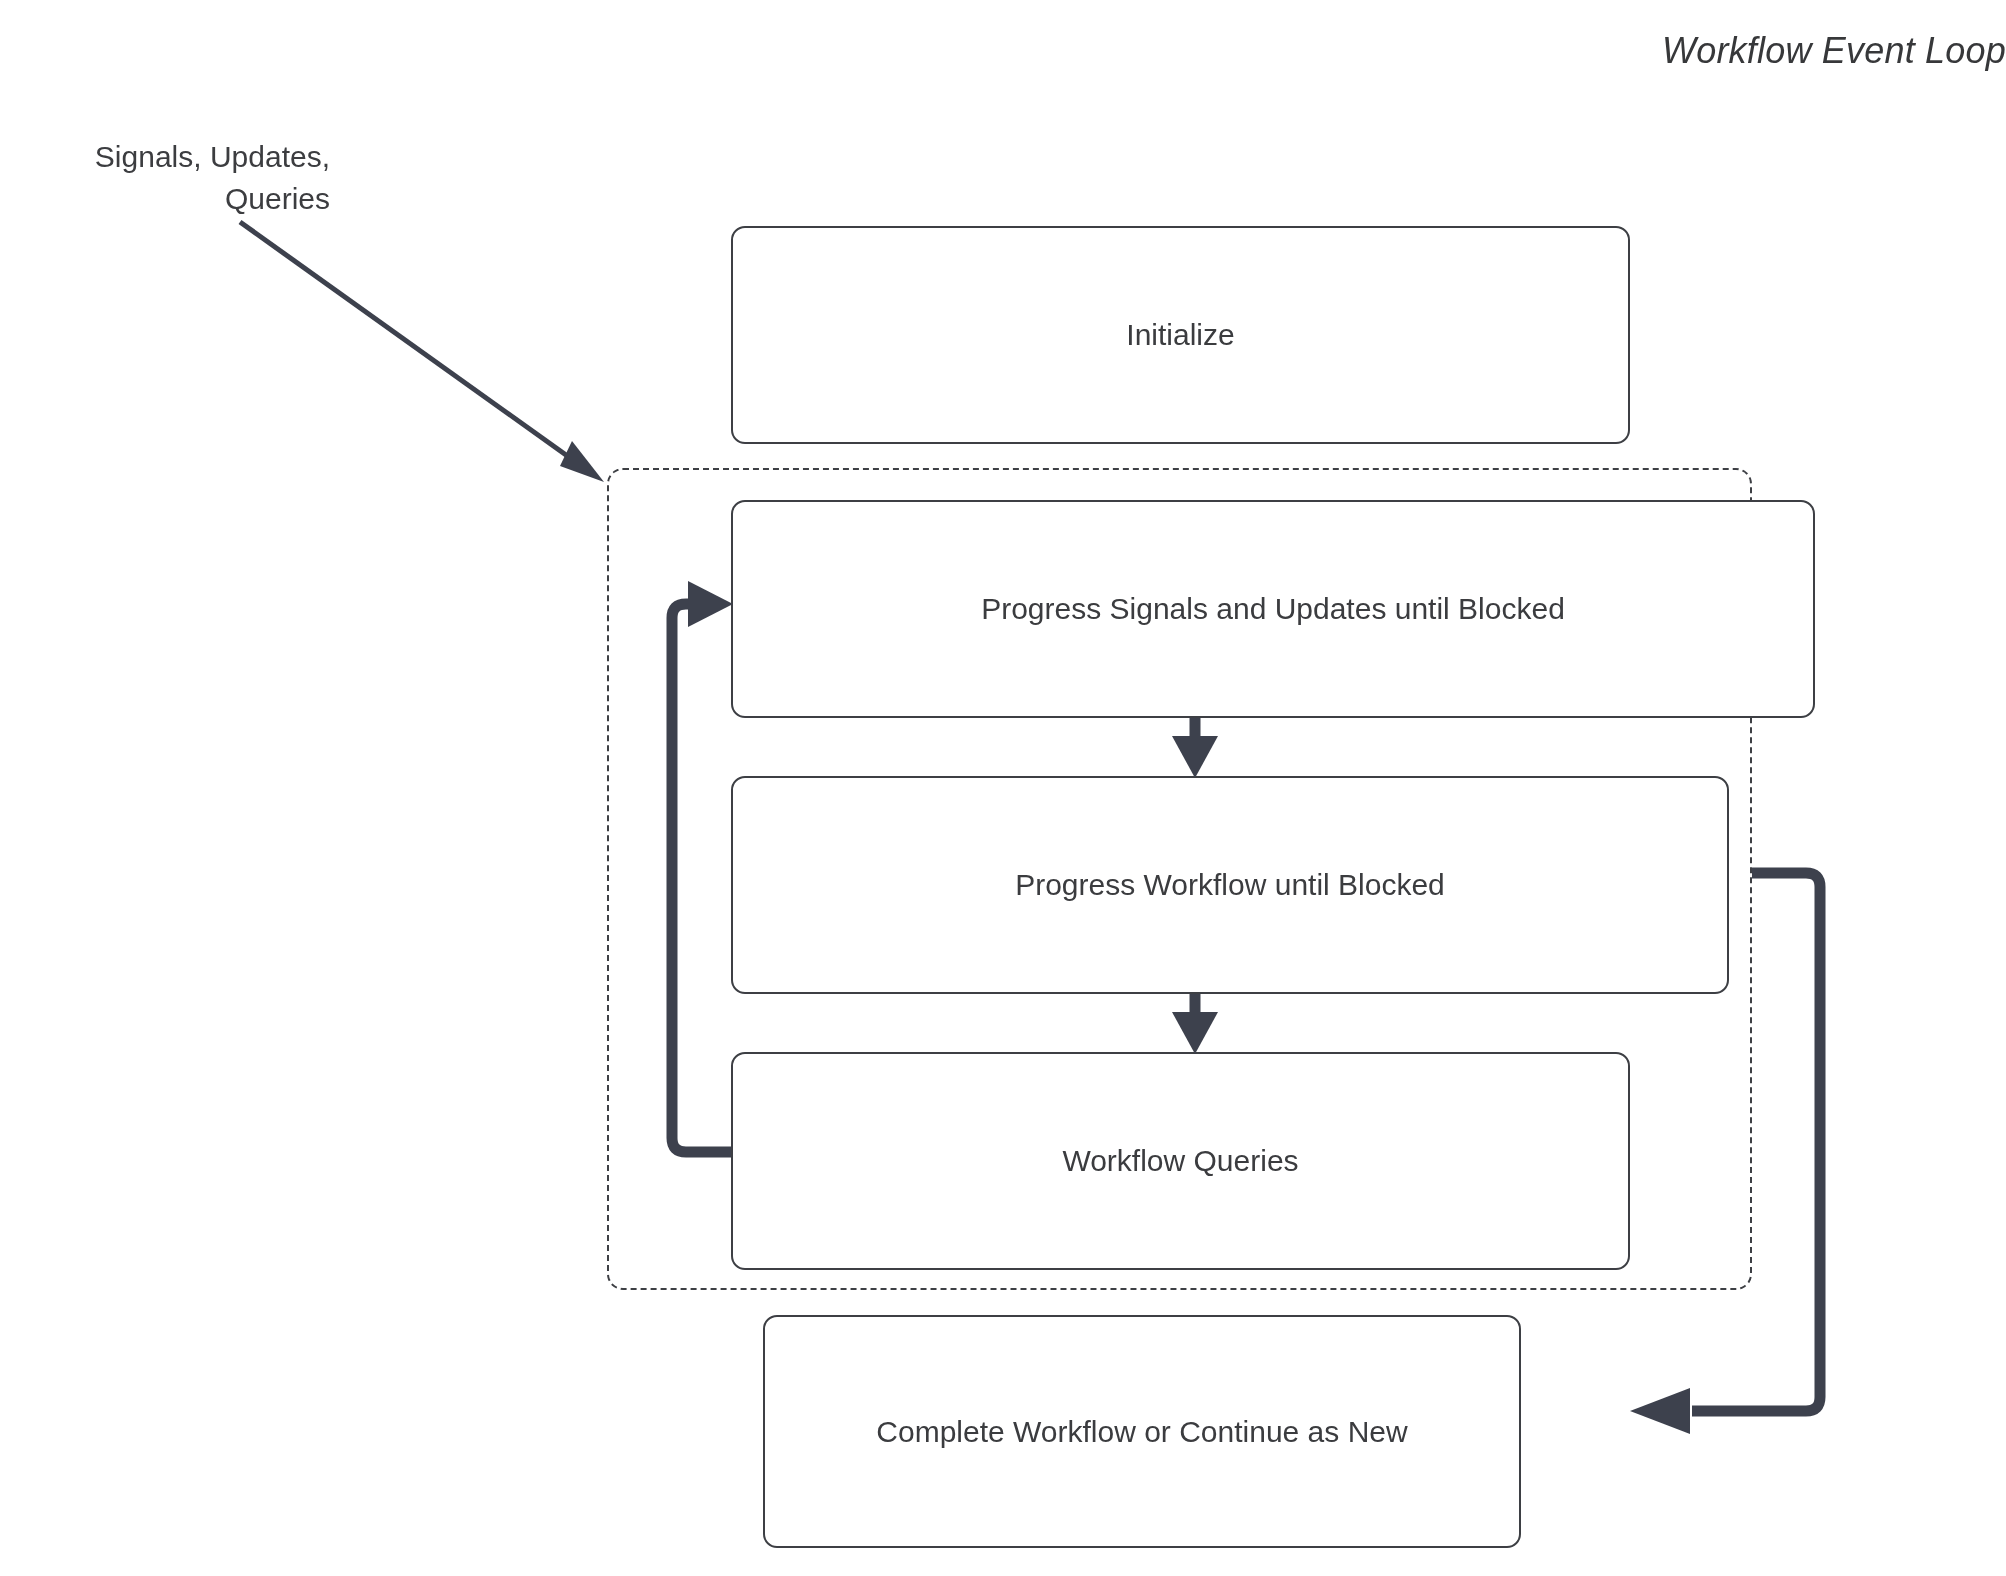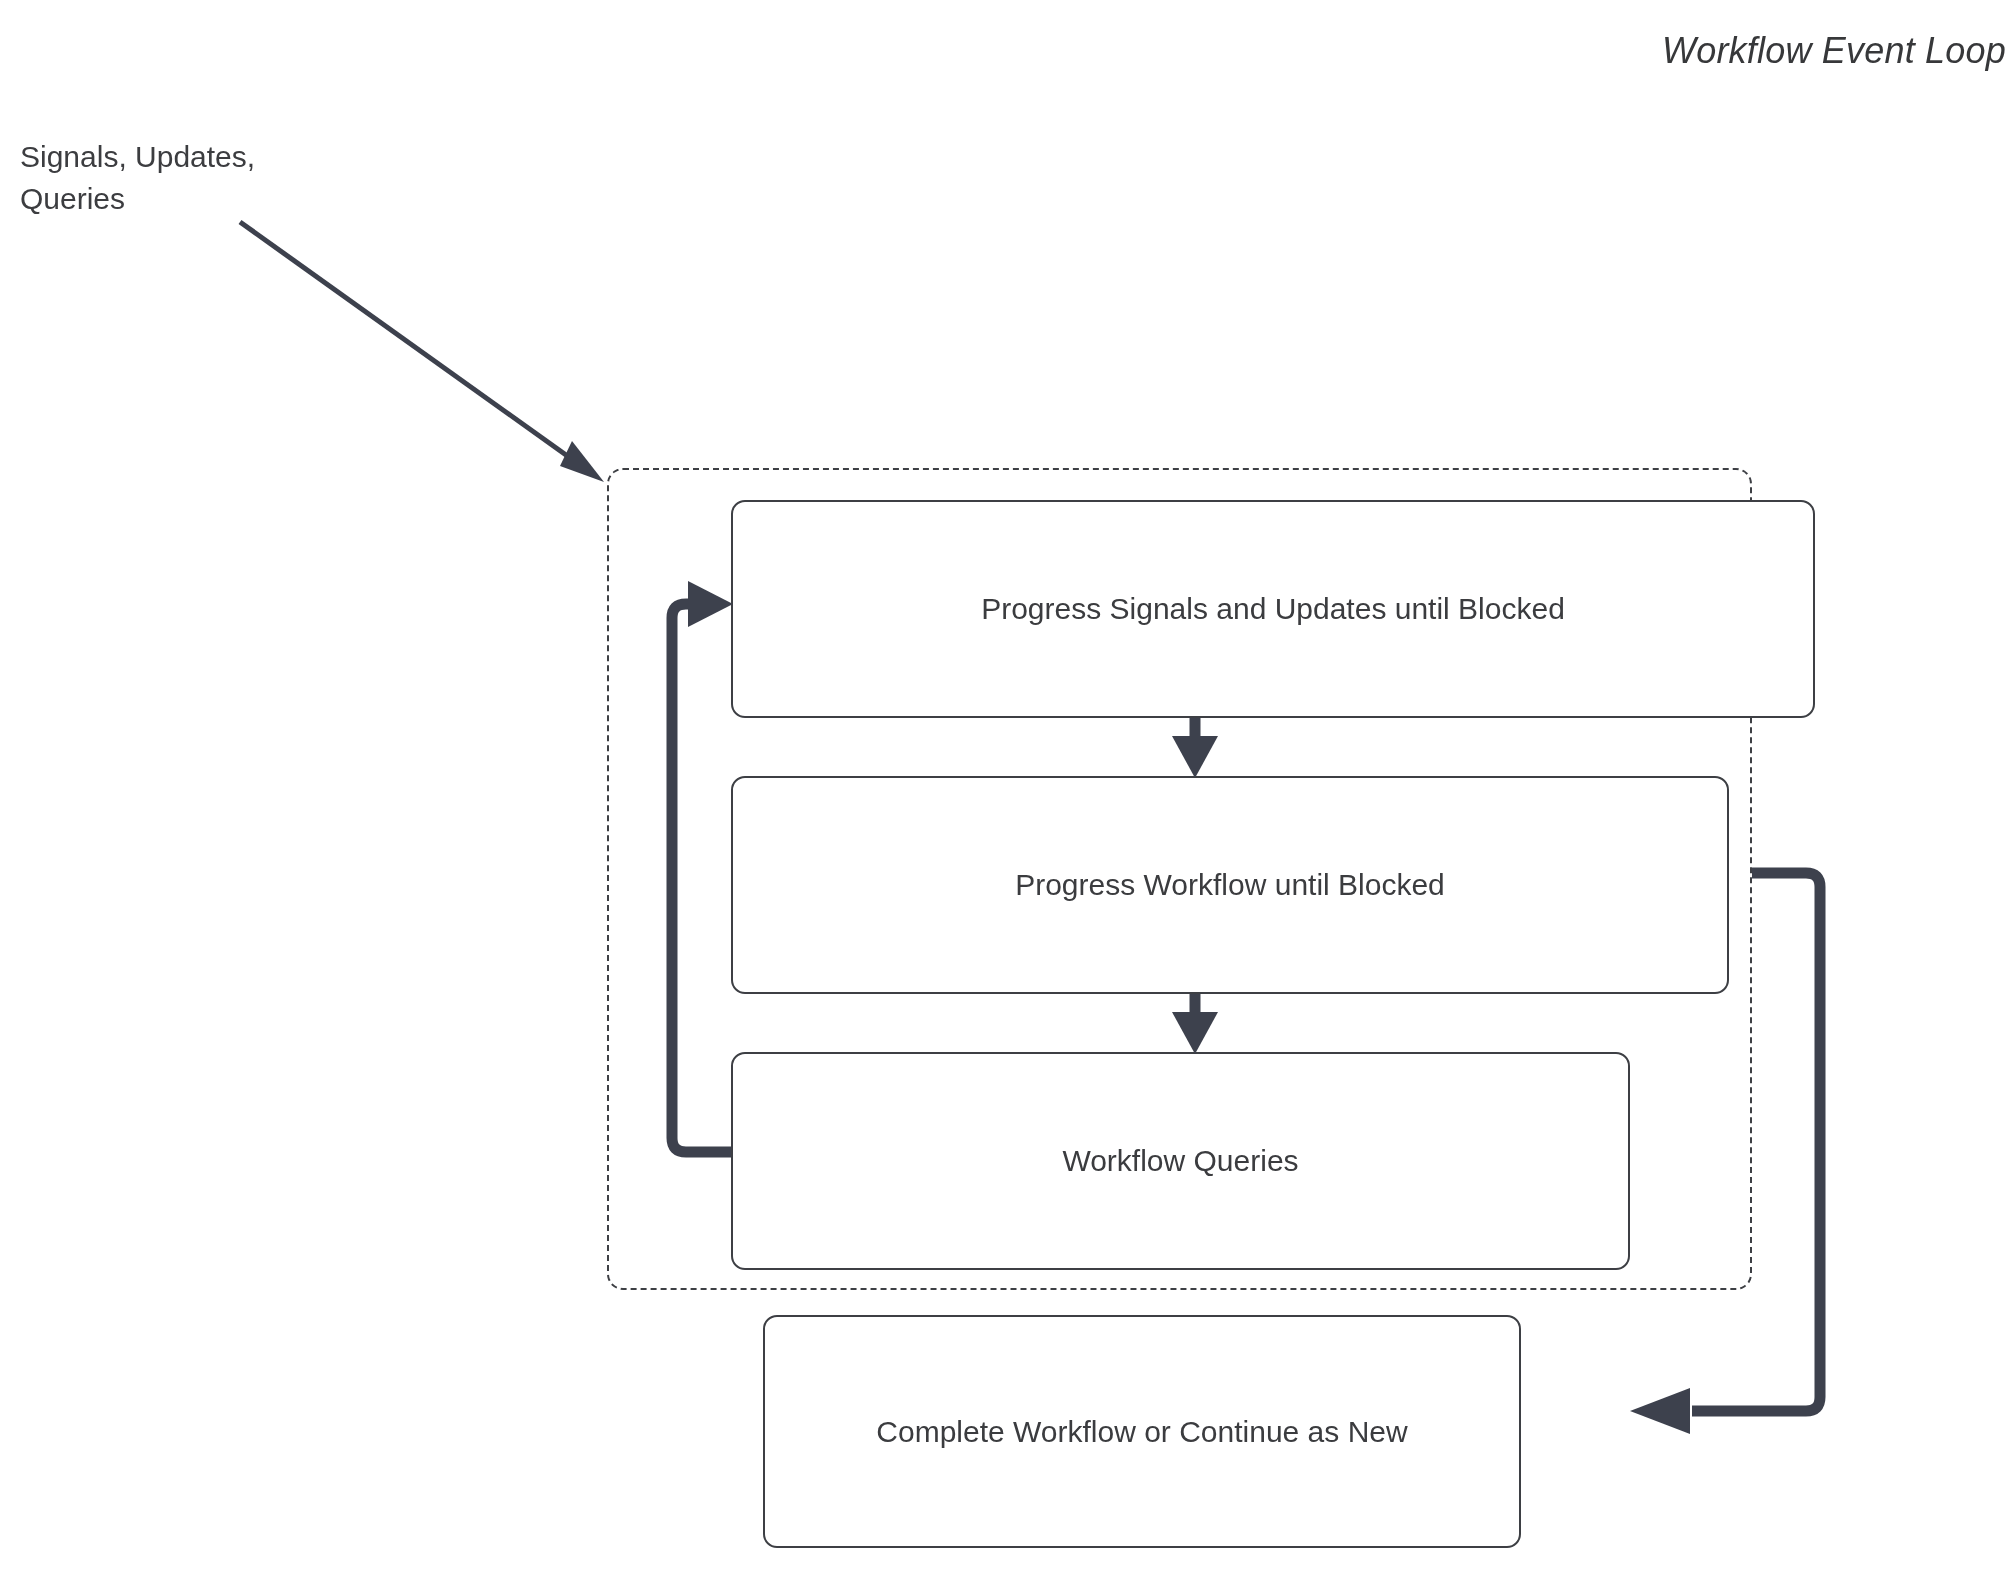--- a/index.html
+++ b/index.html
@@ -31,21 +31,21 @@
     color: #37383a;
     letter-spacing: 0.2px;
   }
 
   
   #input-label {
     position: absolute;
     left: 20px;
     top: 136px;
     width: 310px;
-    text-align: left;
+    text-align: right;
     font-size: 30px;
     line-height: 42px;
     color: #3c3d40;
     white-space: pre-line;
   }
 
   
   .node {
     position: absolute;
     box-sizing: border-box;
@@ -99,20 +99,23 @@
 
 <div id="canvas">
 
   <div id="diagram-title">Workflow Event Loop</div>
 
   <div id="input-label">Signals, Updates,
 Queries</div>
 
   <div id="loop-container"></div>
 
+  <div class="node" id="node-initialize">
+    <span class="node-label">Initialize</span>
+  </div>
 
   <div class="node" id="node-progress-signals">
     <span class="node-label">Progress Signals and Updates until Blocked</span>
   </div>
 
   <div class="node" id="node-progress-workflow">
     <span class="node-label">Progress Workflow until Blocked</span>
   </div>
 
   <div class="node" id="node-execute-queries">

